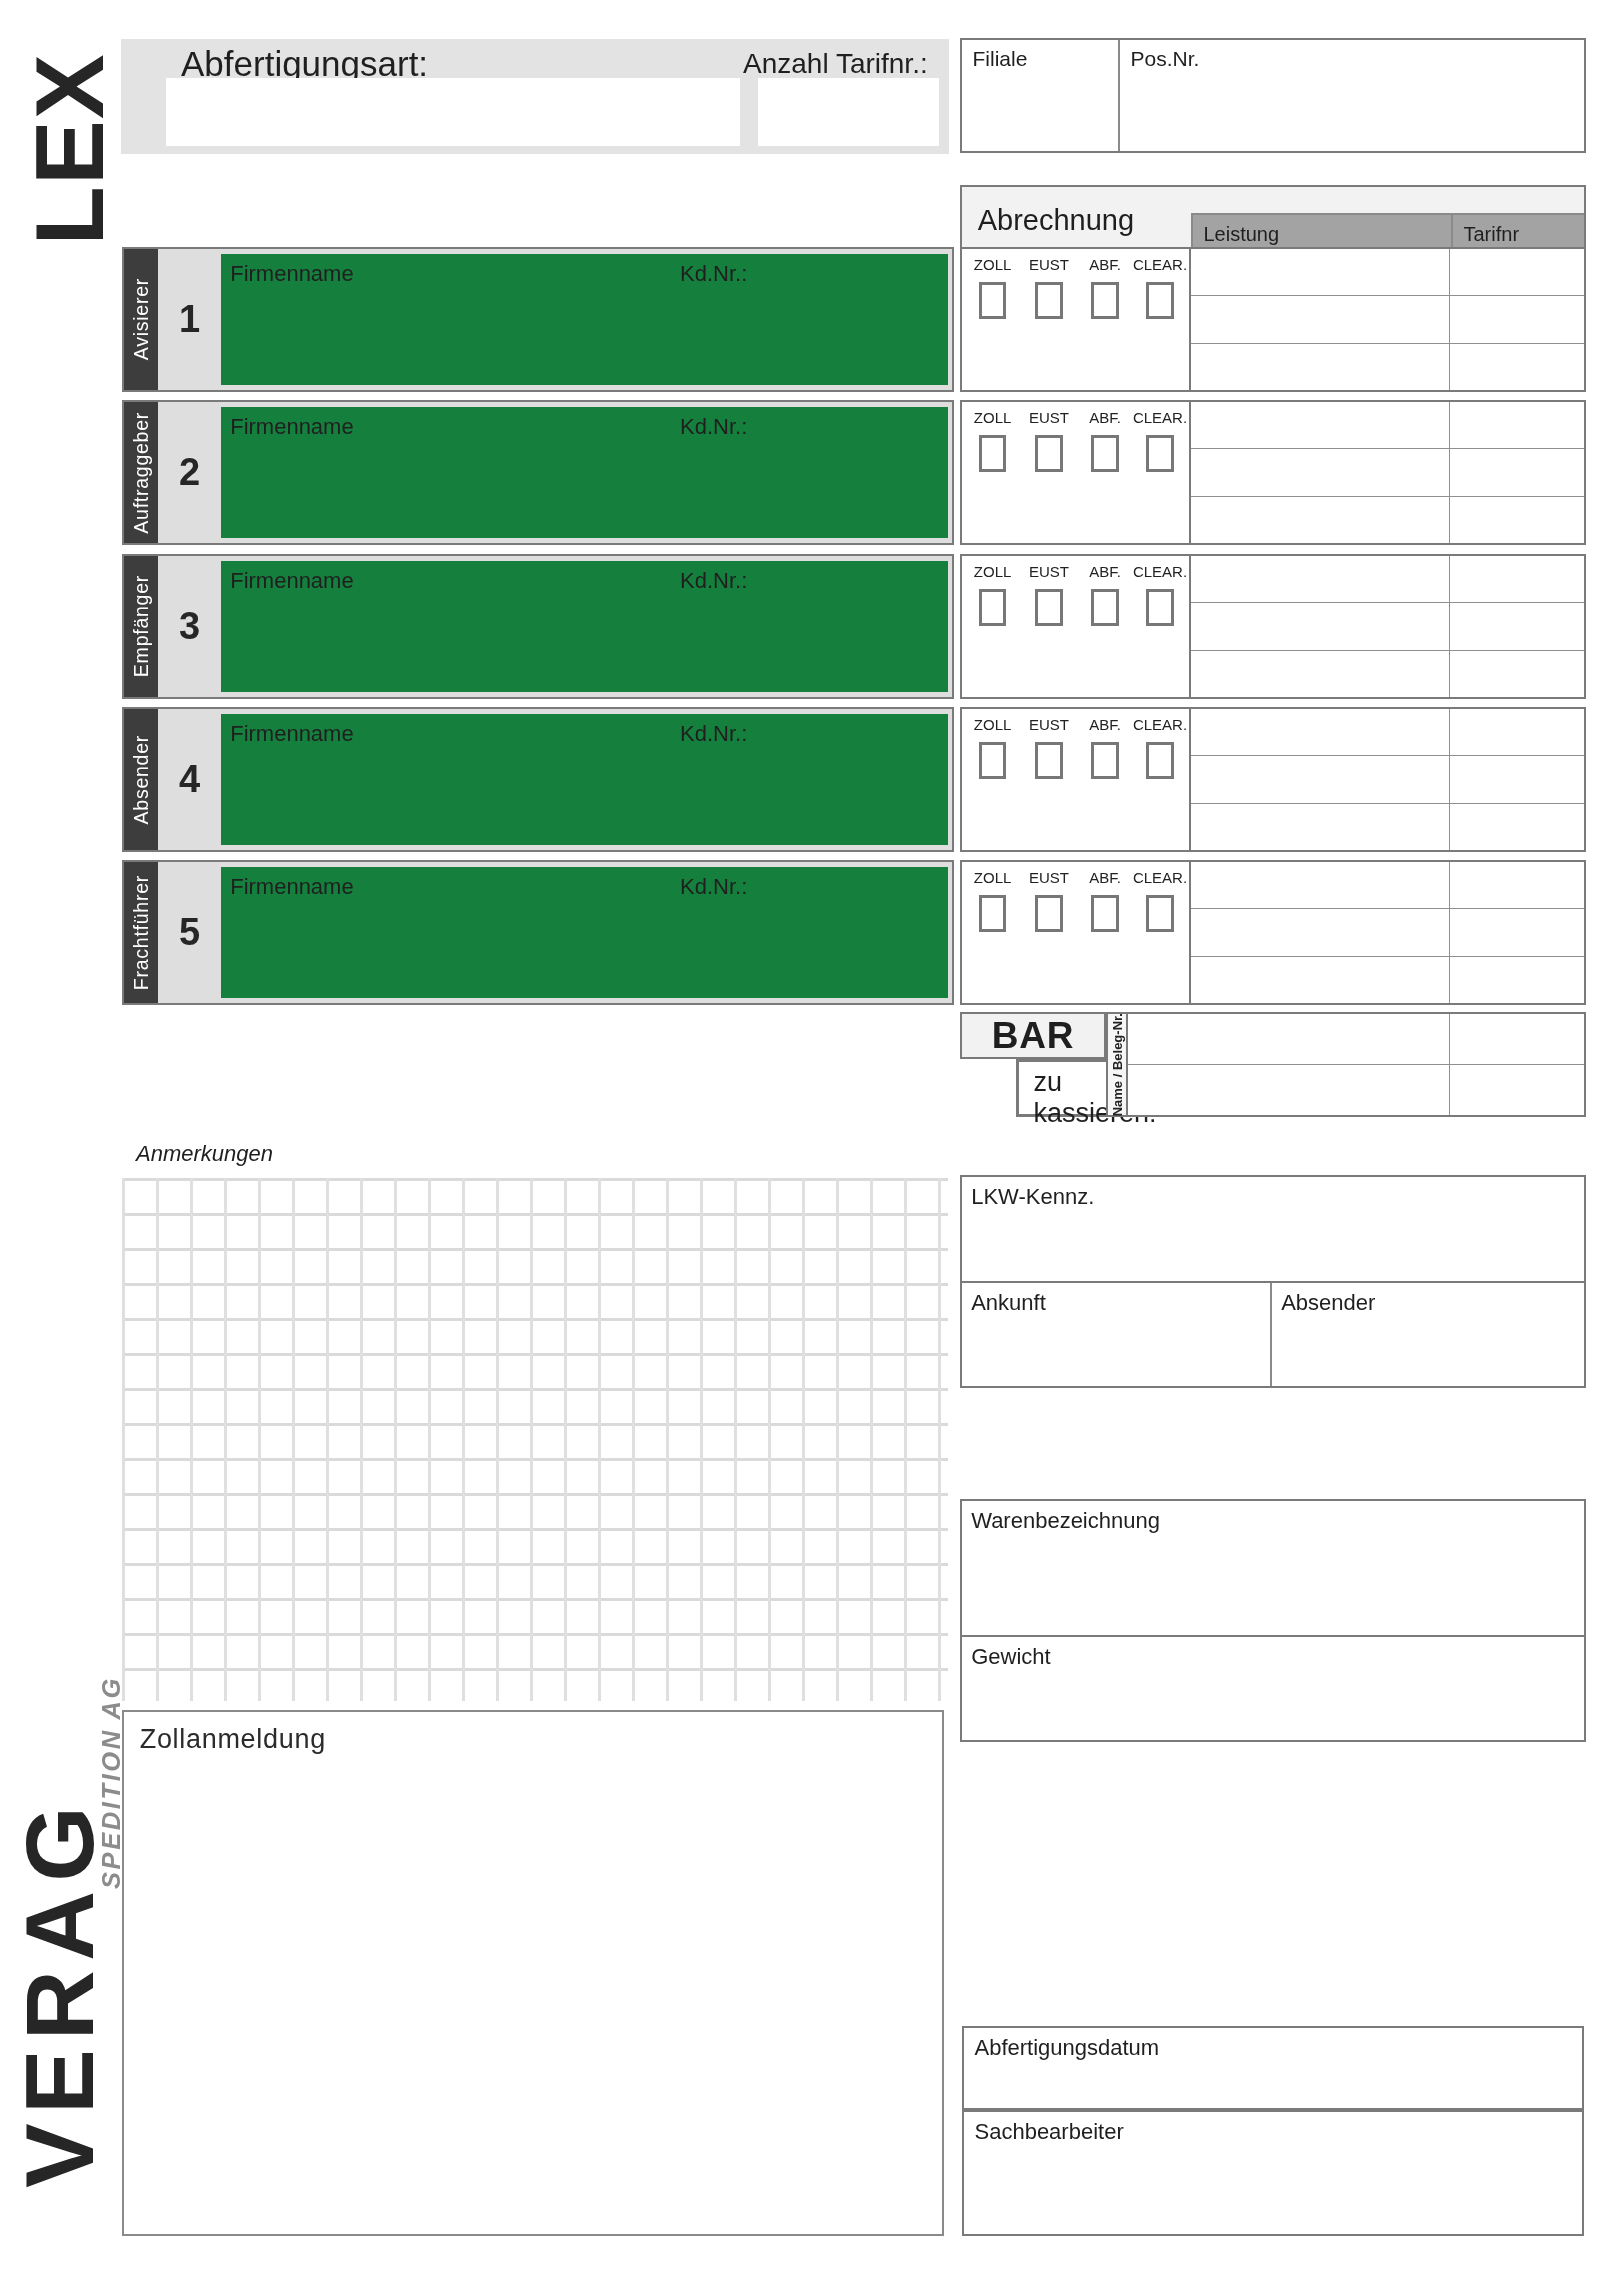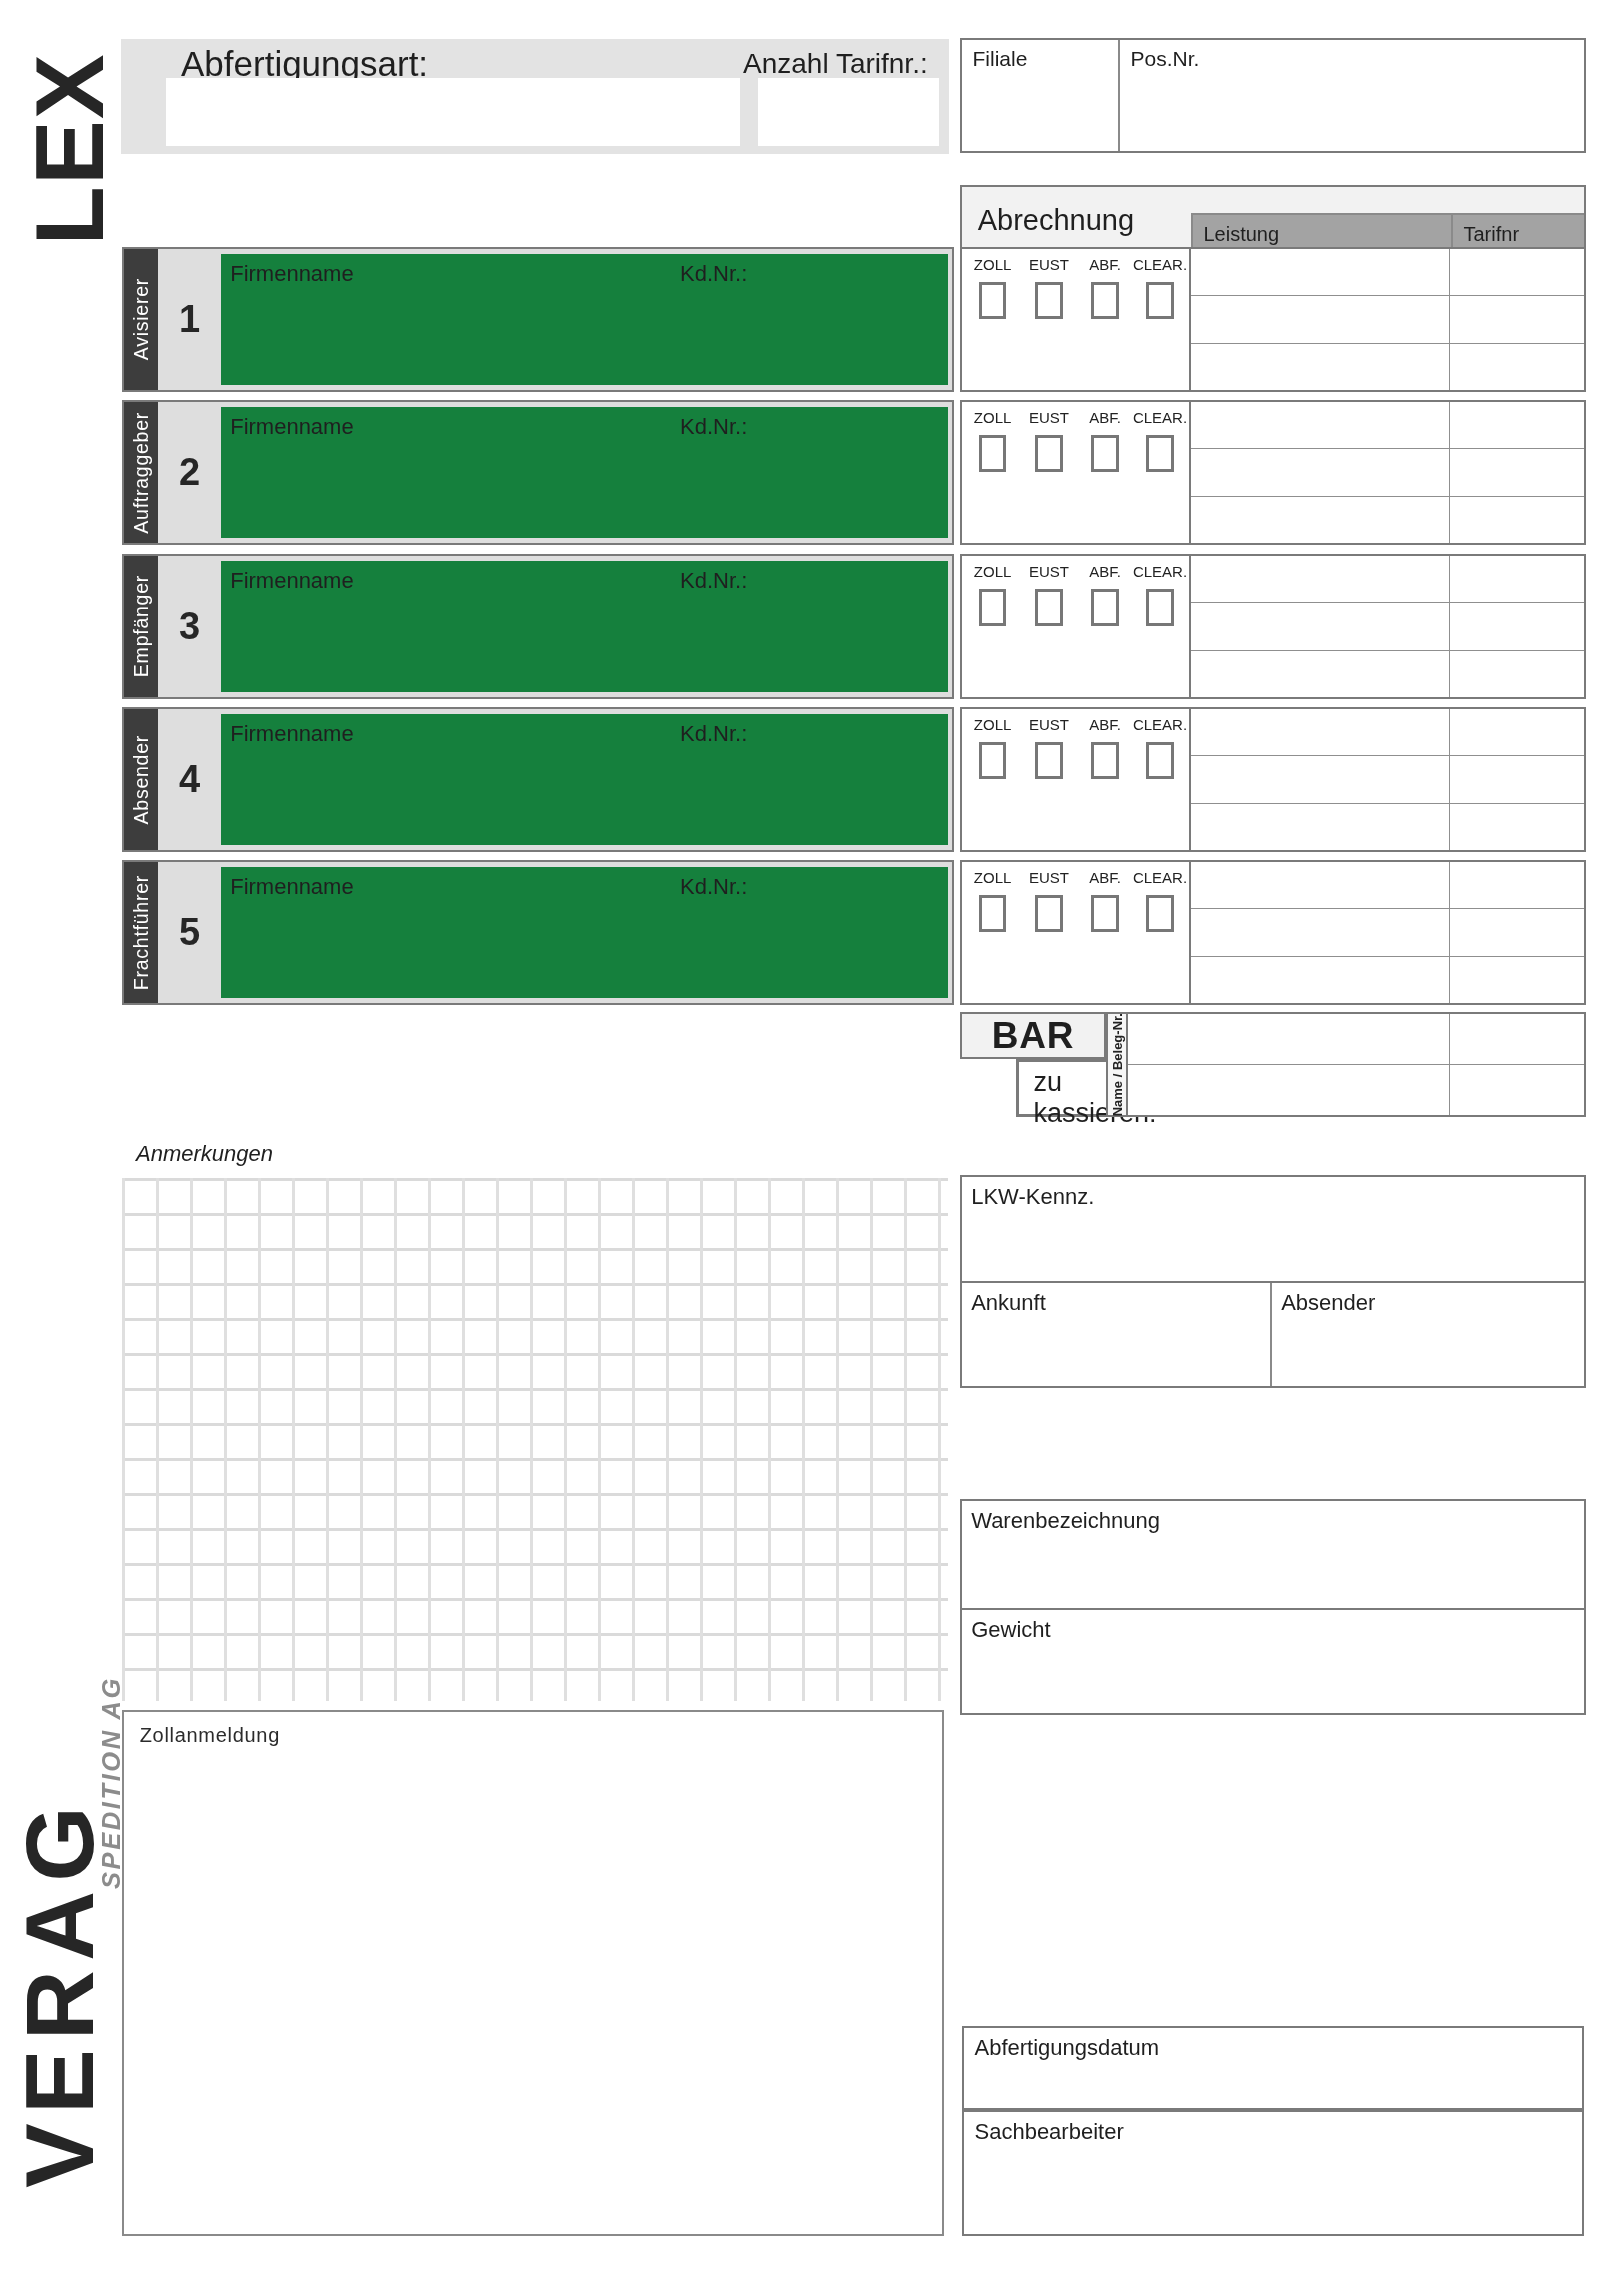--- a/index.html
+++ b/index.html
@@ -94,21 +94,21 @@
   }
 
   
   .info-box { left:960px; width:626px; border:2.6px solid #7a7a7a; background:#fff; }
   .ib-top { position:absolute; left:0; right:0; top:0; padding:6.5px 0 0 9.2px; font-size:22px; }
   .ib-bottom { position:absolute; left:0; right:0; bottom:0; border-top:2.6px solid #7a7a7a; display:flex; }
   .ib-left { width:310px; border-right:2px solid #8a8a8a; padding:6.5px 0 0 9.2px; font-size:22px; }
   .ib-right { flex:1; padding:6.5px 0 0 9.2px; font-size:22px; }
 
   
-  .zoll-box { left:122px; top:1710px; width:822px; height:526px; border:2.6px solid #8a8a8a; background:#fff; padding:11.8px 0 0 15.7px; font-size:20px; letter-spacing:0.7px; color:#2b2b2b; }
+  .zoll-box { left:122px; top:1710px; width:822px; height:526px; border:2.6px solid #8a8a8a; background:#fff; padding:11.8px 0 0 15.7px; font-size:27px; letter-spacing:0.7px; color:#2b2b2b; }
 
   
   .proc-box { left:962px; width:622px; border:2.6px solid #7a7a7a; background:#fff; padding:6.5px 0 0 10.5px; font-size:22px; }
 </style>
 </head>
 <body>
 
 <div class="abs lex-logo">
   <span class="vtext">LEX</span>
 </div>
@@ -389,21 +389,21 @@
   <div class="ib-bottom" style="height:105px">
     <div class="ib-left">
       <span>Ankunft</span>
     </div>
     <div class="ib-right">
       <span>Absender</span>
     </div>
   </div>
 </div>
 
-<div class="abs info-box" style="top:1499px;height:216px">
+<div class="abs info-box" style="top:1499px;height:243px">
   <div class="ib-top" style="height:102px">
     <span>Warenbezeichnung</span>
   </div>
   <div class="ib-bottom" style="height:105px">
     <div class="ib-right">
       <span>Gewicht</span>
     </div>
   </div>
 </div>
 

